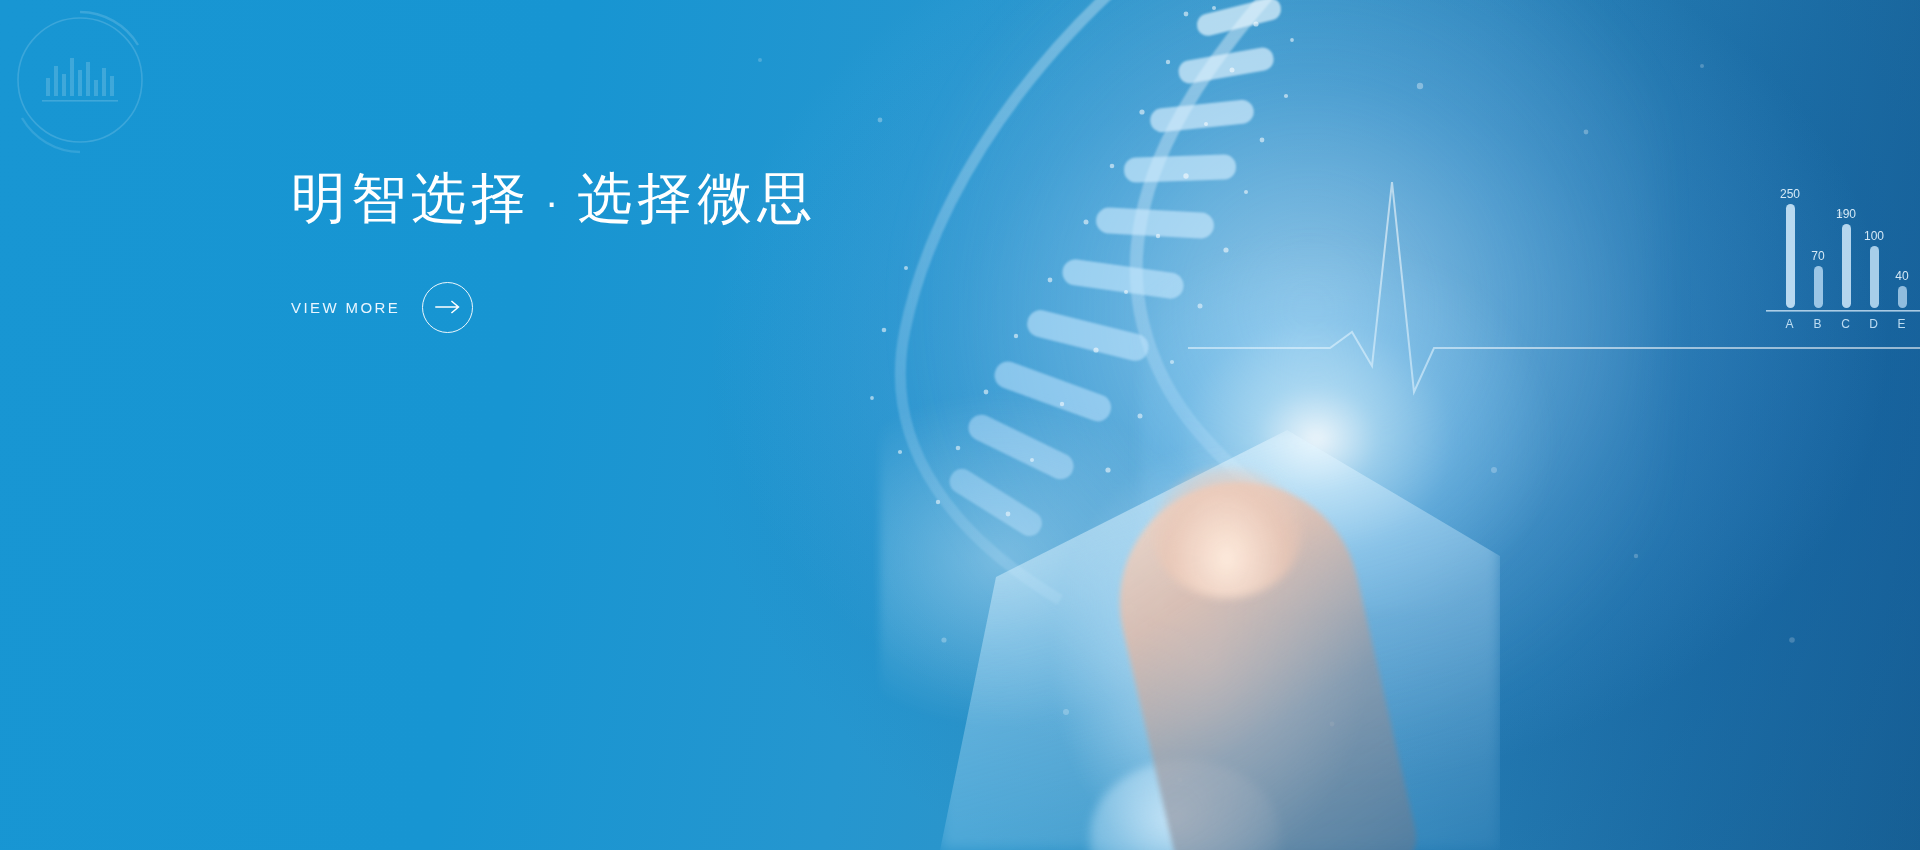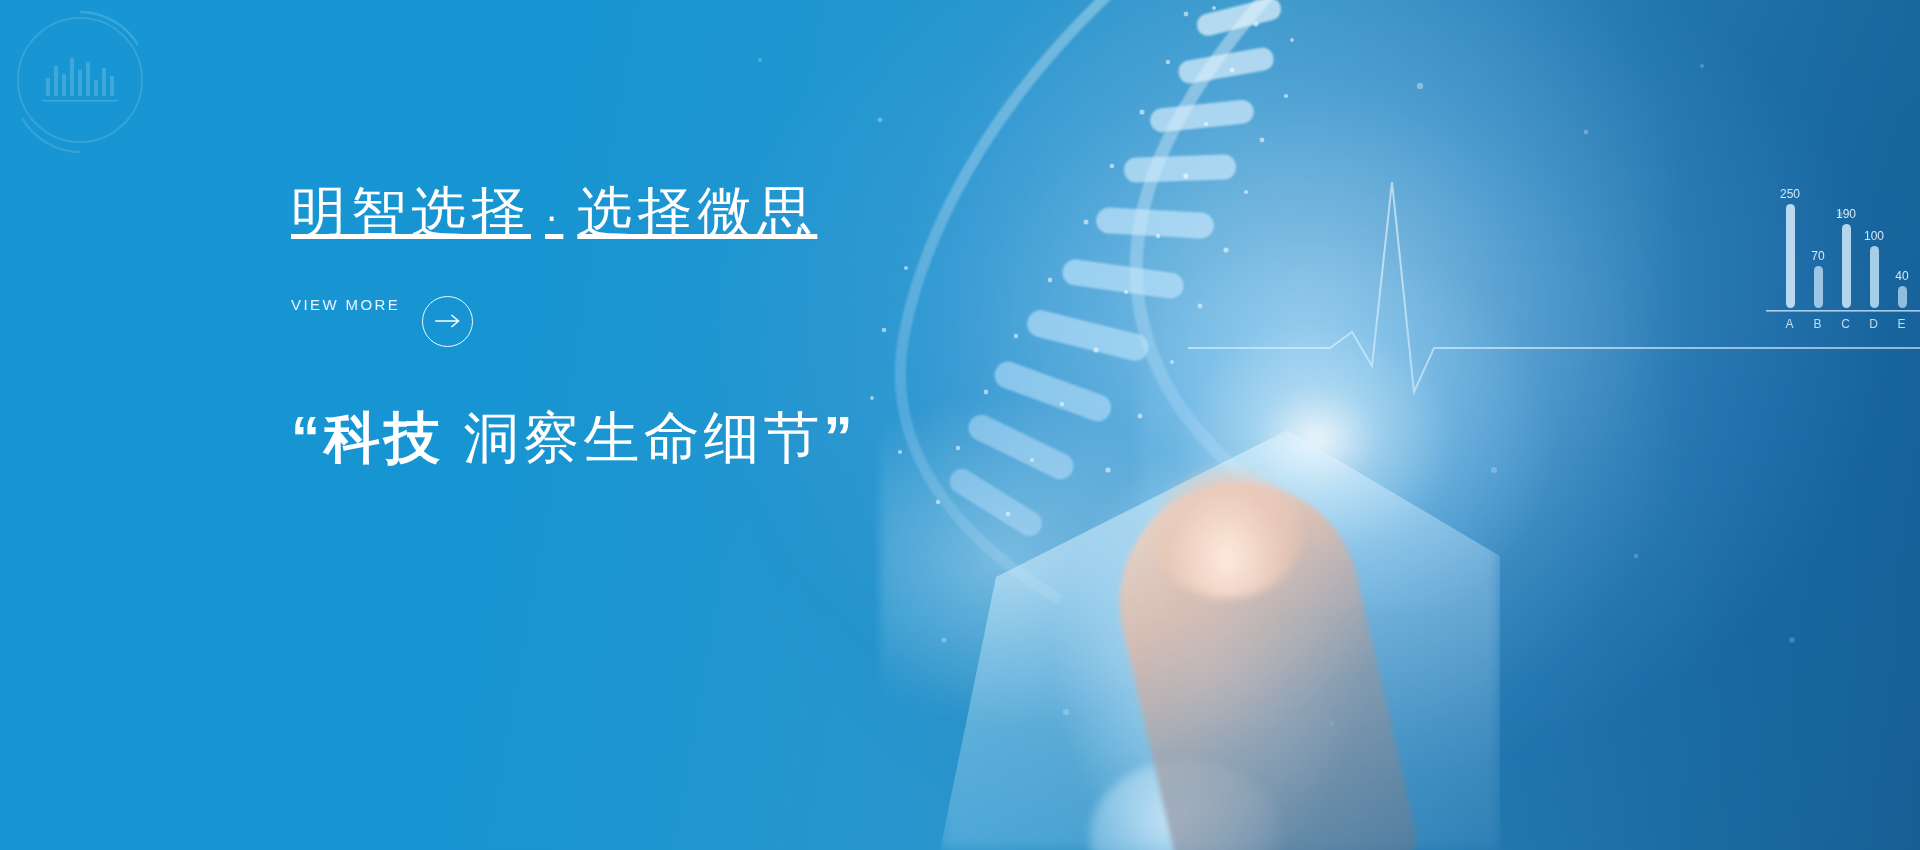--- a/index.html
+++ b/index.html
@@ -66,28 +66,28 @@
   }
 
   
   .content{position:absolute;left:291px;top:160px;width:760px;color:#ffffff;}
 
   .sub-line{
     font-size:27px;line-height:42px;letter-spacing:1px;
     font-weight:400;color:#ffffff;white-space:nowrap;
   }
   .headline{
-    margin-top:22px;
+    margin-top:8px;
     font-size:55px;line-height:1.12;letter-spacing:5px;
-    font-weight:400;color:#ffffff;white-space:nowrap;text-decoration:underline;
+    font-weight:400;color:#ffffff;white-space:nowrap;
   }
   .headline .dot{margin:0 14px;font-size:40px;vertical-align:middle;}
 
   .viewmore{
-    margin-top:52px;display:flex;gap:22px;width:max-content;cursor:pointer;
+    margin-top:52px;display:flex;align-items:center;gap:22px;width:max-content;cursor:pointer;
   }
   .viewmore-label{
     font-size:15px;letter-spacing:2.4px;color:#eaf6ff;font-weight:400;
   }
   .arrow-circle{
     width:49px;height:49px;border-radius:50%;
     border:1.4px solid rgba(255,255,255,0.92);
     display:flex;align-items:center;justify-content:center;
   }
   .arrow-circle svg{display:block;}
@@ -279,19 +279,15 @@
 
     <div class="viewmore">
       <span class="viewmore-label">VIEW MORE</span>
       <span class="arrow-circle">
         <svg width="26" height="14" viewBox="0 0 26 14">
           <path d="M1 7 H23 M17 1.5 L23.5 7 L17 12.5" fill="none" stroke="#ffffff" stroke-width="1.5" stroke-linecap="square" stroke-linejoin="miter"></path>
         </svg>
       </span>
     </div>
 
-    <div class="quote">
-      <span class="mark">“</span><span class="strong">科技</span>
-      <span class="light">洞察生命细节</span><span class="mark">”</span>
-    </div>
 
   </div>
 </div>
 
 </body></html>

